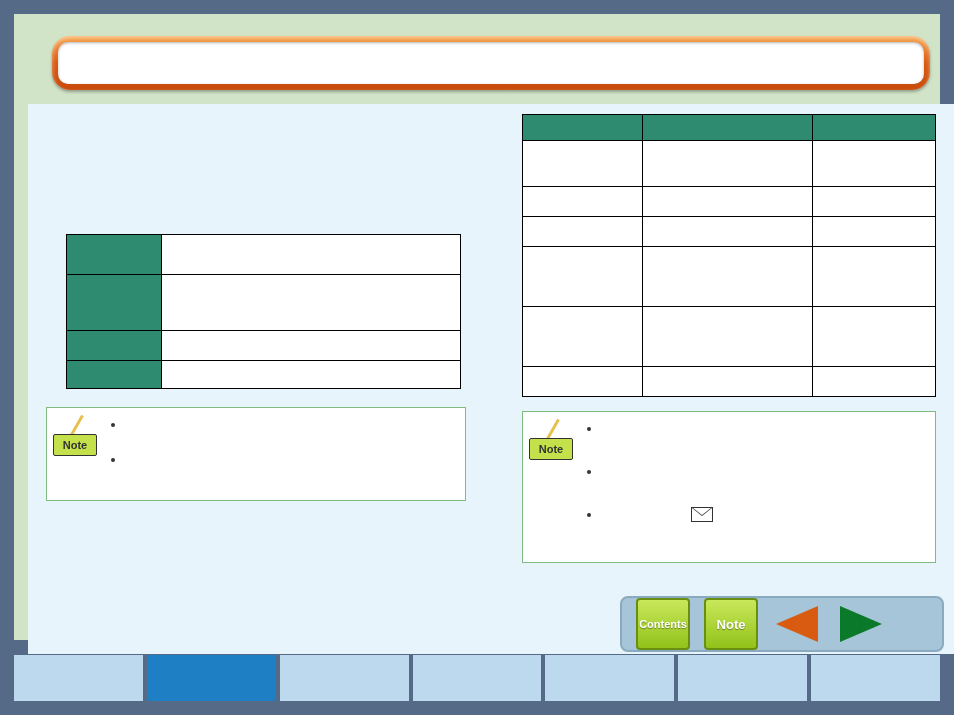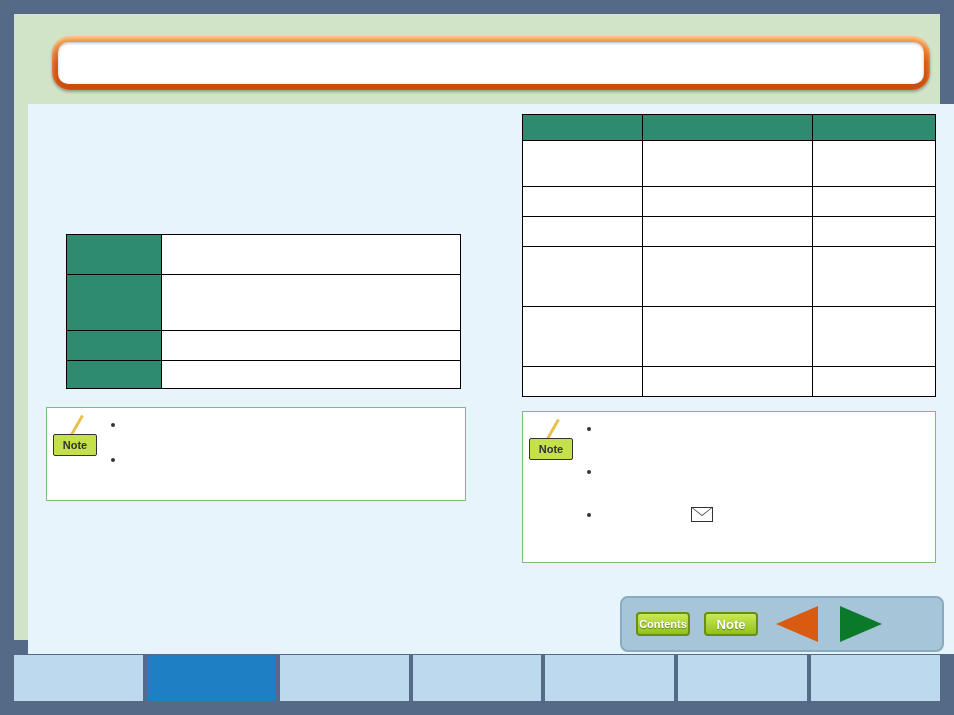--- a/index.html
+++ b/index.html
@@ -175,21 +175,21 @@
     background: #a6c5d9;
     border: 2px solid #8aaabf;
     border-radius: 8px;
     display: flex;
     align-items: center;
     gap: 14px;
     padding: 0 14px;
   }
   .nav-btn {
     width: 54px;
-    height: 24px;
+    height: 52px;
     background: linear-gradient(to bottom, #c9e85a, #92c21a);
     border: 2px solid #6a8e10;
     border-radius: 4px;
     display: flex;
     align-items: center;
     justify-content: center;
     font-size: 13px;
     font-weight: bold;
     color: #fff;
     text-shadow: 0 1px 1px rgba(0,0,0,0.4);

